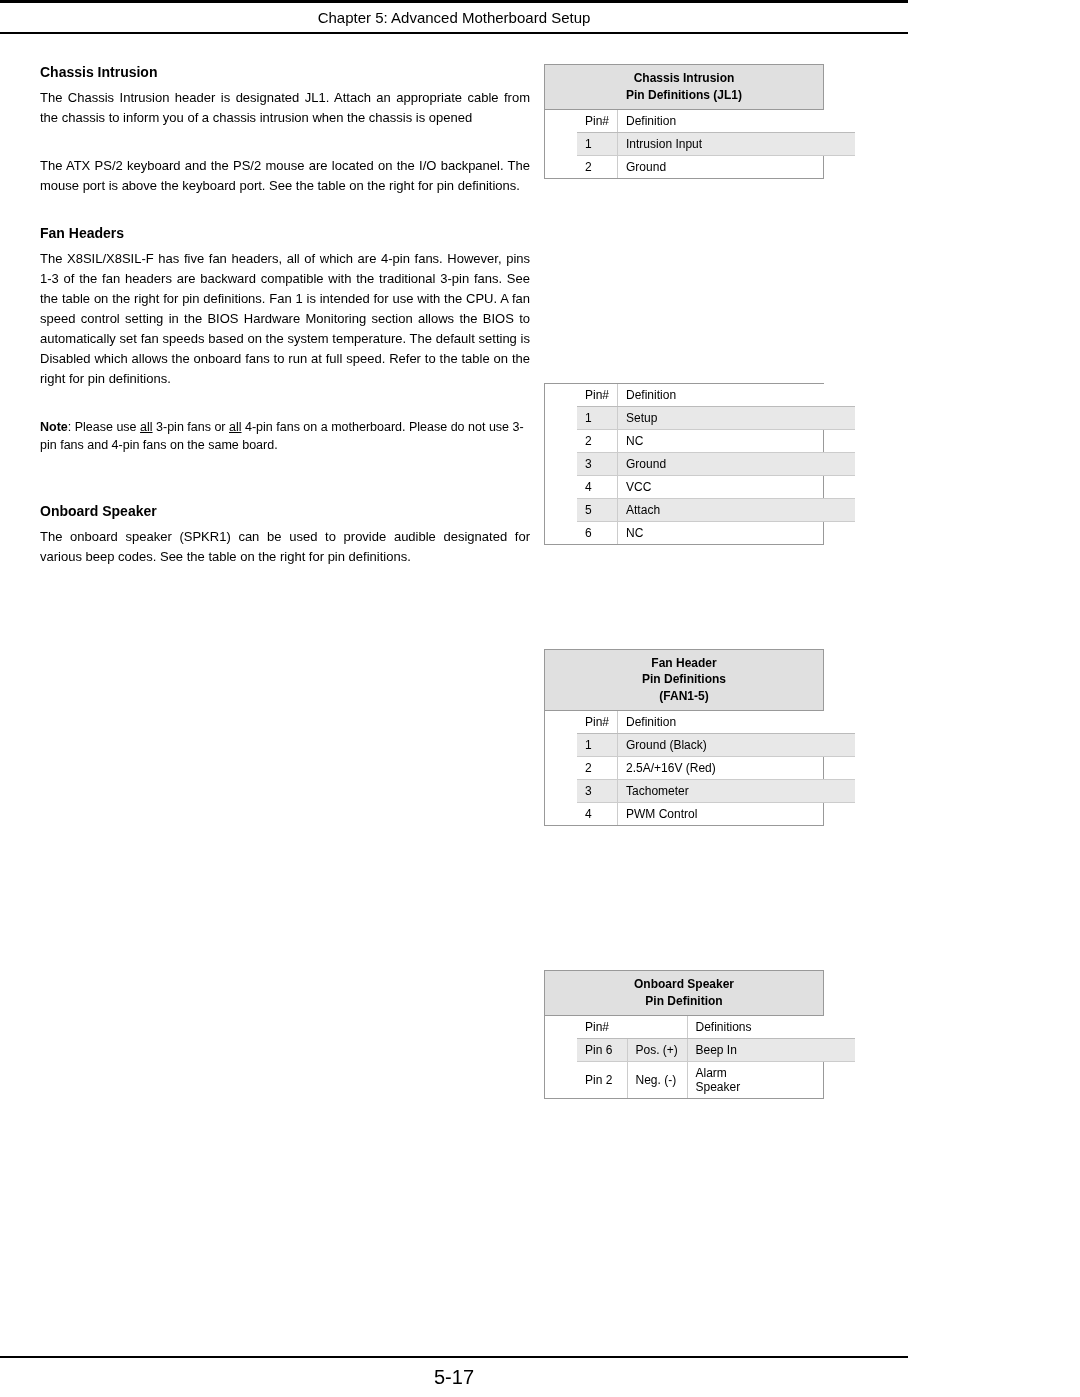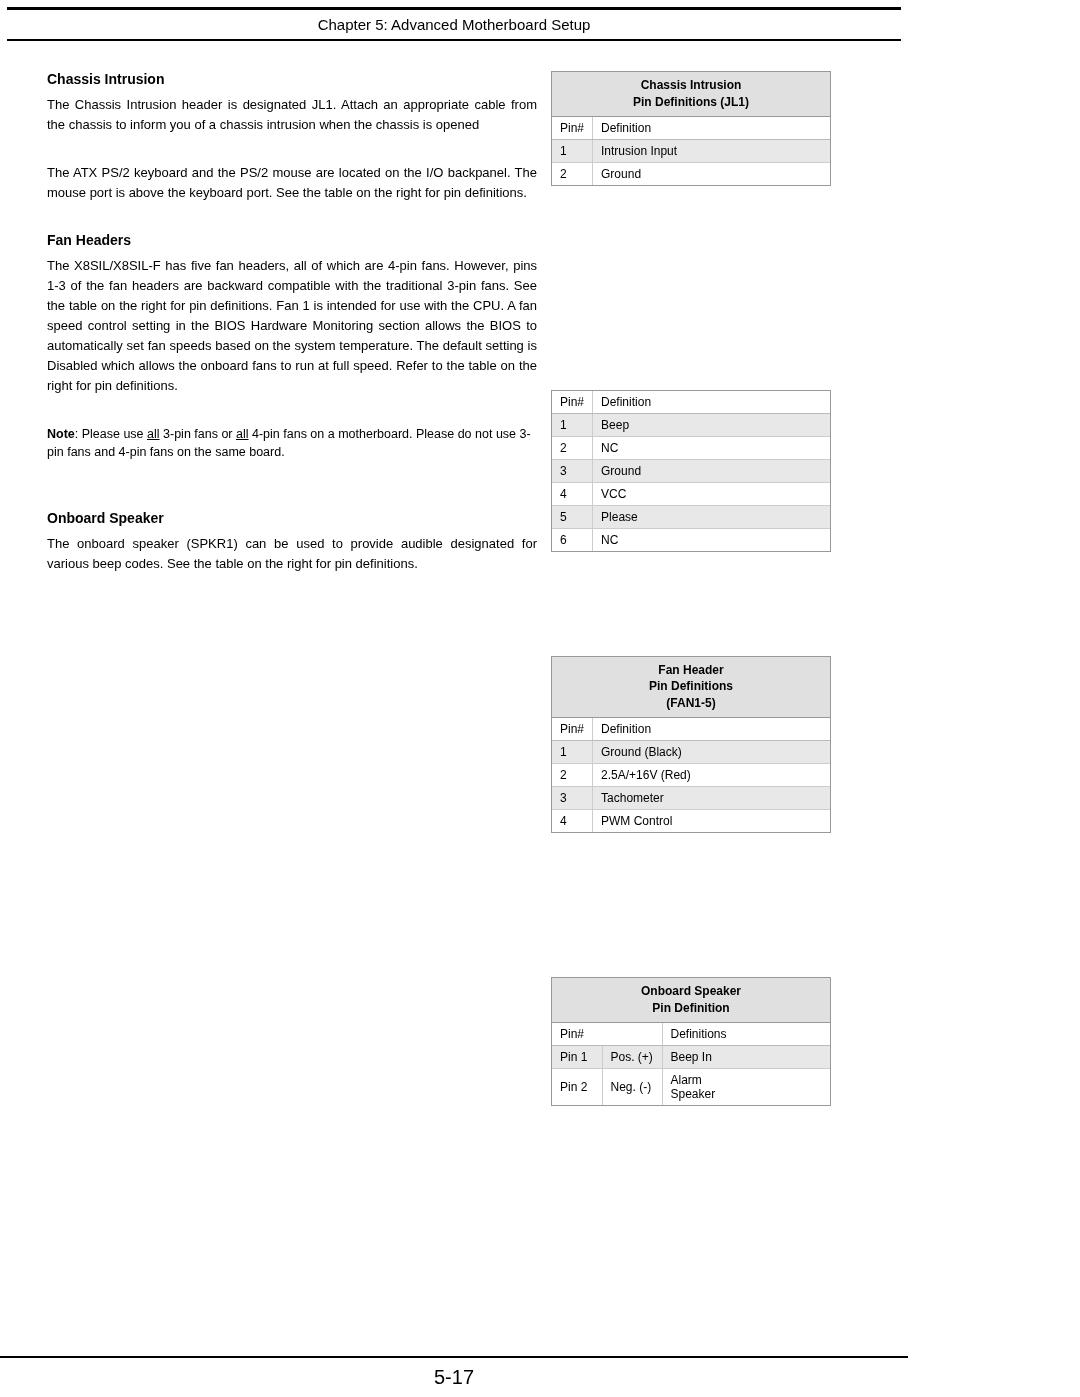--- a/index.html
+++ b/index.html
@@ -8,21 +8,21 @@
       font-family: Arial, Helvetica, sans-serif;
       font-size: 13px;
       color: #000;
       width: 1080px;
       min-height: 1397px;
     }
 
     .page-container {
       width: 908px;
       min-height: 1397px;
-      padding: 7px;
+      padding: 0;
       position: relative;
     }
 
     .header {
       border-top: 3px solid #000;
       border-bottom: 2px solid #000;
       text-align: center;
       padding: 6px 0;
       margin-bottom: 30px;
     }
@@ -96,20 +96,21 @@
       padding: 5px 8px;
       font-weight: bold;
       font-size: 12px;
       line-height: 1.4;
       border-bottom: 1px solid #999;
     }
 
     .pin-table {
       width: 100%;
       border-collapse: collapse;
+      margin-left: 32px;
     }
 
     .pin-table th {
       background: #fff;
       text-align: left;
       padding: 4px 8px;
       border-bottom: 1px solid #bbb;
       font-weight: normal;
       font-size: 12px;
     }
@@ -233,37 +234,37 @@
         <table class="pin-table">
           <thead>
             <tr>
               <th class="pin-num-h">Pin#</th>
               <th>Definition</th>
             </tr>
           </thead>
           <tbody id="ps2-tbody">
           <tr class="shaded">
                 <td class="pin-num">1</td>
-                <td>Beep</td>
+                <td>Setup</td>
               </tr>
               <tr>
                 <td class="pin-num">2</td>
                 <td>NC</td>
               </tr>
               <tr class="shaded">
                 <td class="pin-num">3</td>
                 <td>Ground</td>
               </tr>
               <tr>
                 <td class="pin-num">4</td>
                 <td>VCC</td>
               </tr>
               <tr class="shaded">
                 <td class="pin-num">5</td>
-                <td>Please</td>
+                <td>Attach</td>
               </tr>
               <tr>
                 <td class="pin-num">6</td>
                 <td>NC</td>
               </tr>
             </tbody>
         </table>
       </div>
 
       <div style="height: 80px;"></div>
@@ -305,21 +306,21 @@
         <table class="pin-table spkr-table">
           <thead>
             <tr>
               <th class="pin-col">Pin#</th>
               <th class="mid-col"></th>
               <th>Definitions</th>
             </tr>
           </thead>
           <tbody id="spkr-tbody">
           <tr class="shaded">
-                <td class="pin-col">Pin 1</td>
+                <td class="pin-col">Pin 6</td>
                 <td class="mid-col">Pos. (+)</td>
                 <td>Beep In</td>
               </tr>
               <tr>
                 <td class="pin-col">Pin 2</td>
                 <td class="mid-col">Neg. (-)</td>
                 <td>Alarm<br>Speaker</td>
               </tr>
             </tbody>
         </table>

